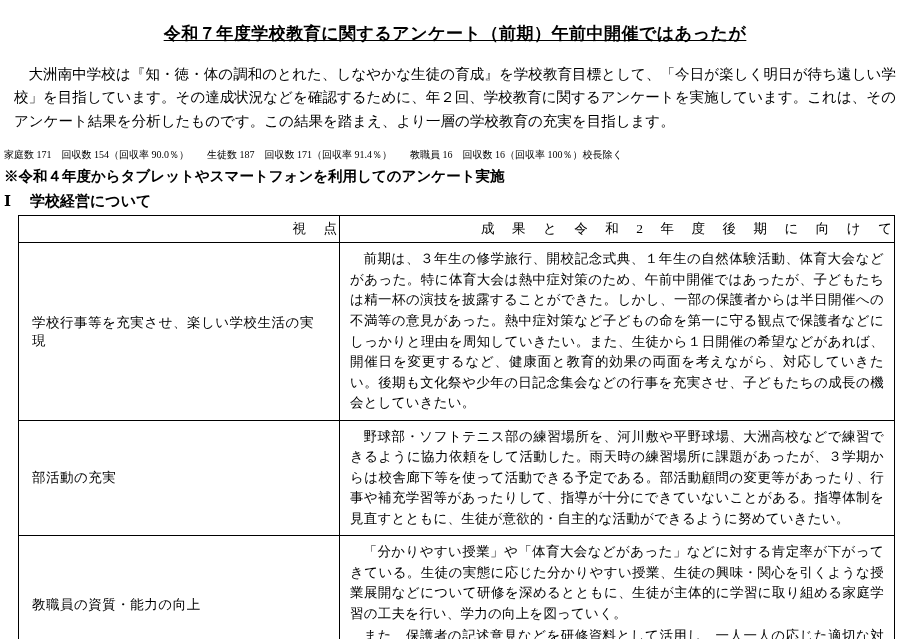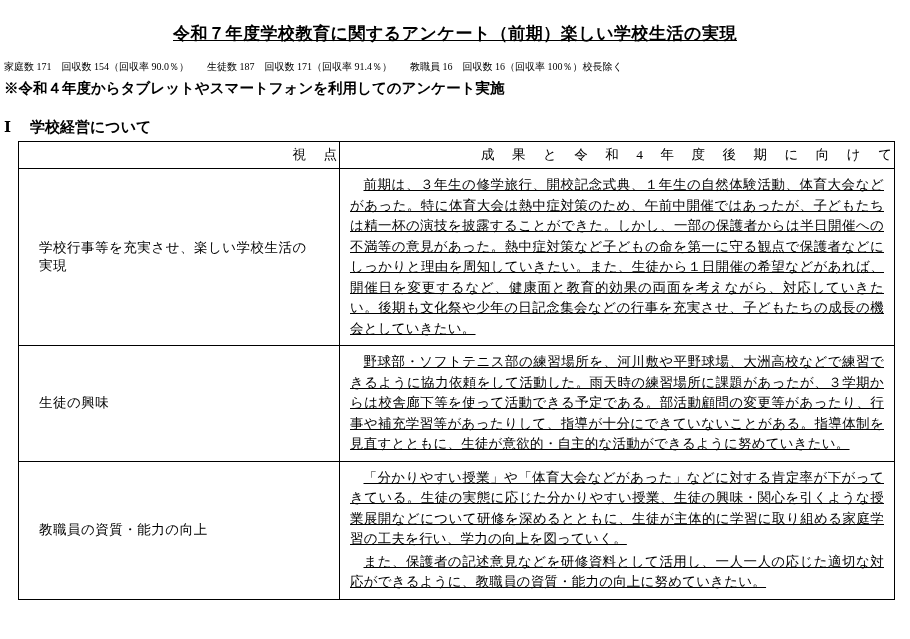--- a/index.html
+++ b/index.html
@@ -49,21 +49,21 @@
   .stats .gap {
     display: inline-block;
     width: 18px;
   }
   .note {
     margin: 5px 4px 0 4px;
     font-size: 14.5px;
     font-weight: bold;
   }
   .section-heading {
-    margin: 20px 0 4px 4px;
+    margin: 6px 0 4px 4px;
     font-size: 15px;
     font-weight: bold;
   }
   .section-heading .num {
     display: inline-block;
     width: 26px;
   }
   table.main {
     border-collapse: collapse;
     width: 874px;
@@ -77,74 +77,76 @@
   }
   table.main th {
     text-align: right;
     font-weight: normal;
     padding: 4px 0;
     letter-spacing: 2px;
   }
   th.col-view { width: 320px; }
   th.col-result { width: 554px; }
   td.view {
-    padding: 6px 20px;
+    padding: 6px 13px;
     font-size: 14px;
     letter-spacing: 0.5px;
   }
   td.result {
     padding: 6px 10px;
     line-height: 1.52;
     text-align: justify;
     text-justify: inter-ideograph;
     letter-spacing: 0.2px;
-    text-decoration: underline;
   }
   td.result p {
     margin: 0;
     text-indent: 1em;
   }
   td.result p + p {
     margin-top: 2px;
   }
 </style>
 </head>
 <body>
 
 <div class="page">
 
-  <div class="doc-title">令和７年度学校教育に関するアンケート（前期）楽しい学校生活の実現</div>
+  <div class="doc-title">令和７年度学校教育に関するアンケート（前期）午前中開催ではあったが</div>
 
+  <div class="intro">
+    <p>大洲南中学校は『知・徳・体の調和のとれた、しなやかな生徒の育成』を学校教育目標として、「今日が楽しく明日が待ち遠しい学校」を目指しています。その達成状況などを確認するために、年２回、学校教育に関するアンケートを実施しています。これは、そのアンケート結果を分析したものです。この結果を踏まえ、より一層の学校教育の充実を目指します。</p>
+  </div>
 
   <div class="stats">
     <span>家庭数 171　回収数 154（回収率 90.0％）</span><span class="gap"></span><span>生徒数 187　回収数 171（回収率 91.4％）</span><span class="gap"></span><span>教職員 16　回収数 16（回収率 100％）校長除く</span>
   </div>
 
   <div class="note">※令和４年度からタブレットやスマートフォンを利用してのアンケート実施</div>
 
   <div class="section-heading">
     <span class="num">Ⅰ</span><span>学校経営について</span>
   </div>
 
   <table class="main">
     <thead>
       <tr>
         <th class="col-view">視　点</th>
-        <th class="col-result">成　果　と　令　和　4　年　度　後　期　に　向　け　て</th>
+        <th class="col-result">成　果　と　令　和　2　年　度　後　期　に　向　け　て</th>
       </tr>
     </thead>
     <tbody>
       <tr>
         <td class="view">学校行事等を充実させ、楽しい学校生活の実現</td>
         <td class="result">
           <p>前期は、３年生の修学旅行、開校記念式典、１年生の自然体験活動、体育大会などがあった。特に体育大会は熱中症対策のため、午前中開催ではあったが、子どもたちは精一杯の演技を披露することができた。しかし、一部の保護者からは半日開催への不満等の意見があった。熱中症対策など子どもの命を第一に守る観点で保護者などにしっかりと理由を周知していきたい。また、生徒から１日開催の希望などがあれば、開催日を変更するなど、健康面と教育的効果の両面を考えながら、対応していきたい。後期も文化祭や少年の日記念集会などの行事を充実させ、子どもたちの成長の機会としていきたい。</p>
         </td>
       </tr>
       <tr>
-        <td class="view">生徒の興味</td>
+        <td class="view">部活動の充実</td>
         <td class="result">
           <p>野球部・ソフトテニス部の練習場所を、河川敷や平野球場、大洲高校などで練習できるように協力依頼をして活動した。雨天時の練習場所に課題があったが、３学期からは校舎廊下等を使って活動できる予定である。部活動顧問の変更等があったり、行事や補充学習等があったりして、指導が十分にできていないことがある。指導体制を見直すとともに、生徒が意欲的・自主的な活動ができるように努めていきたい。</p>
         </td>
       </tr>
       <tr>
         <td class="view">教職員の資質・能力の向上</td>
         <td class="result">
           <p>「分かりやすい授業」や「体育大会などがあった」などに対する肯定率が下がってきている。生徒の実態に応じた分かりやすい授業、生徒の興味・関心を引くような授業展開などについて研修を深めるとともに、生徒が主体的に学習に取り組める家庭学習の工夫を行い、学力の向上を図っていく。</p>
           <p>また、保護者の記述意見などを研修資料として活用し、一人一人の応じた適切な対応ができるように、教職員の資質・能力の向上に努めていきたい。</p>
         </td>

